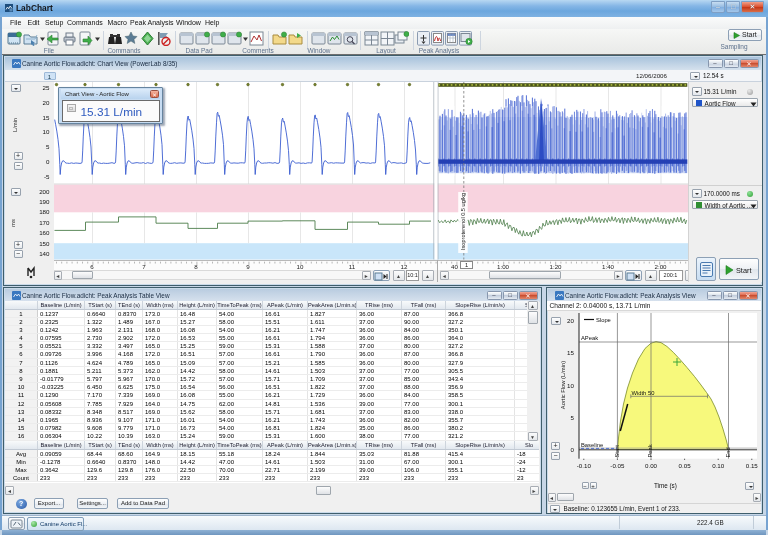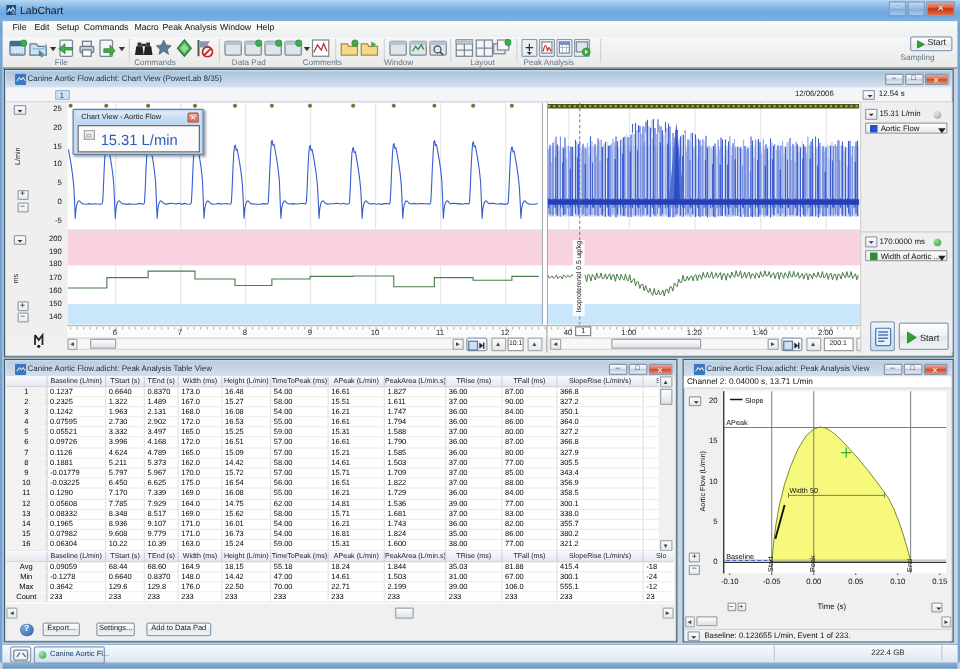--- a/index.html
+++ b/index.html
@@ -63,21 +63,21 @@
 .pm{position:absolute;width:9px;height:8px;border:1px solid #98a2ae;border-radius:1px;
  background:linear-gradient(#fff,#e8ebee);color:#222;font-size:7px;line-height:6.5px;text-align:center}
 </style></head><body>
 
 <div class="abs titlebar"></div>
 <svg class="abs" style="left:5px;top:4px" width="8" height="8" viewBox="0 0 8 8">
  <rect width="8" height="8" fill="#1d4e7e"></rect>
     <path d="M1 5.5l1.5-2.5 1.2 1.8L5.2 2 7 4.5" stroke="#e8f0f8" stroke-width="0.9" fill="none"></path>
  <rect x="4.5" y="4.5" width="3" height="3" fill="#5a8ab8"></rect>
   </svg>
-<div class="abs" style="left:16px;top:3px;font-size:8.4px;color:#14161a;font-weight:400">LabChart</div>
+<div class="abs" style="left:16px;top:3px;font-size:8.4px;color:#14161a;font-weight:700">LabChart</div>
 <div class="abs mmc" style="left:711px;width:14px">
     <i>–</i>
   </div>
 <div class="abs mmc" style="left:726px;width:14px">
     <i>□</i>
   </div>
 <div class="abs mmc close" style="left:741px;width:23px">
     <i>✕</i>
   </div>
 <div class="abs menubar">

